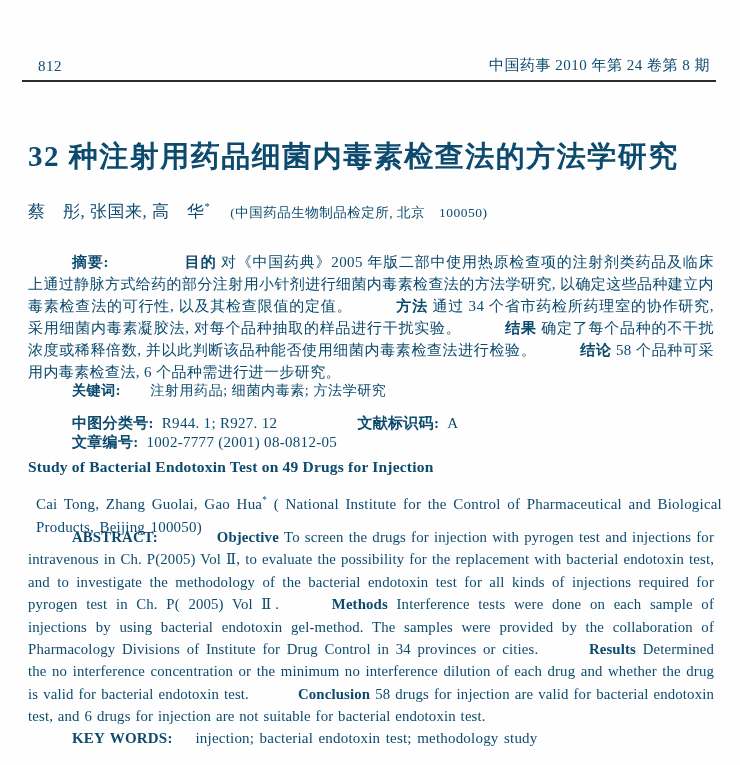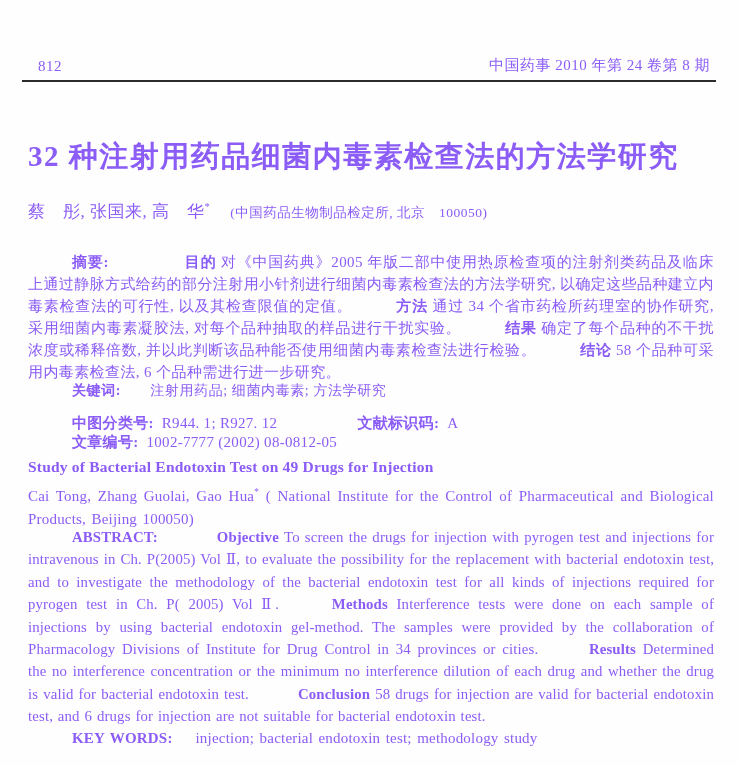--- a/index.html
+++ b/index.html
@@ -3,21 +3,21 @@
 <meta charset="utf-8">
 <style>
   html, body { margin: 0; padding: 0; background: #e8e8e8; }
   .page {
     position: relative;
     width: 740px;
     height: 765px;
     background: #fefefe;
     overflow: hidden;
     font-family: "Liberation Serif", "DejaVu Serif", serif;
-    color: #8b5cf6;
+    color: #0c4a6e;
   }
   .b { font-weight: 700; margin-left: 44px; }
   sup { font-size: 0.62em; }
 
   .header {
     position: absolute;
     top: 56px; left: 38px; right: 30px;
     display: flex;
     justify-content: space-between;
     align-items: flex-end;
@@ -81,21 +81,21 @@
     position: absolute;
     top: 458px; left: 28px; right: 24px;
     margin: 0;
     font-size: 15.5px;
     font-weight: 700;
     letter-spacing: 0.2px;
   }
   .authors-en {
     position: absolute;
     top: 481px; left: 28px; width: 686px;
-    margin: 0;
+    margin: 8px;
     font-size: 15px;
     line-height: 22.5px;
     text-align: justify;
     letter-spacing: 0.2px;
     word-spacing: 1.5px;
   }
   .abstract-en {
     position: absolute;
     top: 526px; left: 28px; width: 686px;
     margin: 0;
@@ -130,21 +130,21 @@
 
   <p class="authors-cn"><span>蔡　彤, 张国来, 高　华</span><sup>*</sup><span class="affil">(中国药品生物制品检定所, 北京　100050)</span></p>
 
   <p class="abstract-cn"><span class="b">摘要:　　</span><span class="b">目的 </span><span>对《中国药典》2005 年版二部中使用热原检查项的注射剂类药品及临床上通过静脉方式给药的部分注射用小针剂进行细菌内毒素检查法的方法学研究, 以确定这些品种建立内毒素检查法的可行性, 以及其检查限值的定值。</span><span class="b">方法 </span><span>通过 34 个省市药检所药理室的协作研究, 采用细菌内毒素凝胶法, 对每个品种抽取的样品进行干扰实验。</span><span class="b">结果 </span><span>确定了每个品种的不干扰浓度或稀释倍数, 并以此判断该品种能否使用细菌内毒素检查法进行检验。</span><span class="b">结论 </span><span>58 个品种可采用内毒素检查法, 6 个品种需进行进一步研究。</span></p>
 
   <p class="keywords-cn"><span class="b">关键词:　　</span><span>注射用药品; 细菌内毒素; 方法学研究</span></p>
 
   <p class="meta-line">
     <span class="group"><span class="b">中图分类号:</span><span class="val">R944. 1; R927. 12</span></span>
     <span class="group"><span class="b">文献标识码:</span><span class="val">A</span></span>
-    <span class="group"><span class="b">文章编号:</span><span class="val">1002-7777 (2002) 08-0812-05</span></span>
+    <span class="group"><span class="b">文章编号:</span><span class="val">1002-7777 (2001) 08-0812-05</span></span>
   </p>
 
   <h2 class="title-en">Study of Bacterial Endotoxin Test on 49 Drugs for Injection</h2>
 
   <p class="authors-en"><span>Cai Tong, Zhang Guolai, Gao Hua</span><sup>*</sup><span> ( National Institute for the Control of Pharmaceutical and Biological Products, Beijing 100050)</span></p>
 
   <p class="abstract-en"><span class="b">ABSTRACT: </span><span class="b">Objective </span><span>To screen the drugs for injection with pyrogen test and injections for intravenous in Ch. P(2005) Vol Ⅱ, to evaluate the possibility for the replacement with bacterial endotoxin test, and to investigate the methodology of the bacterial endotoxin test for all kinds of injections required for pyrogen test in Ch. P( 2005) Vol Ⅱ. </span><span class="b">Methods </span><span>Interference tests were done on each sample of injections by using bacterial endotoxin gel-method. The samples were provided by the collaboration of Pharmacology Divisions of Institute for Drug Control in 34 provinces or cities. </span><span class="b">Results </span><span>Determined the no interference concentration or the minimum no interference dilution of each drug and whether the drug is valid for bacterial endotoxin test. </span><span class="b">Conclusion </span><span>58 drugs for injection are valid for bacterial endotoxin test, and 6 drugs for injection are not suitable for bacterial endotoxin test.</span></p>
 
   <p class="keywords-en"><span class="b">KEY WORDS:  </span><span>injection; bacterial endotoxin test; methodology study</span></p>
 

